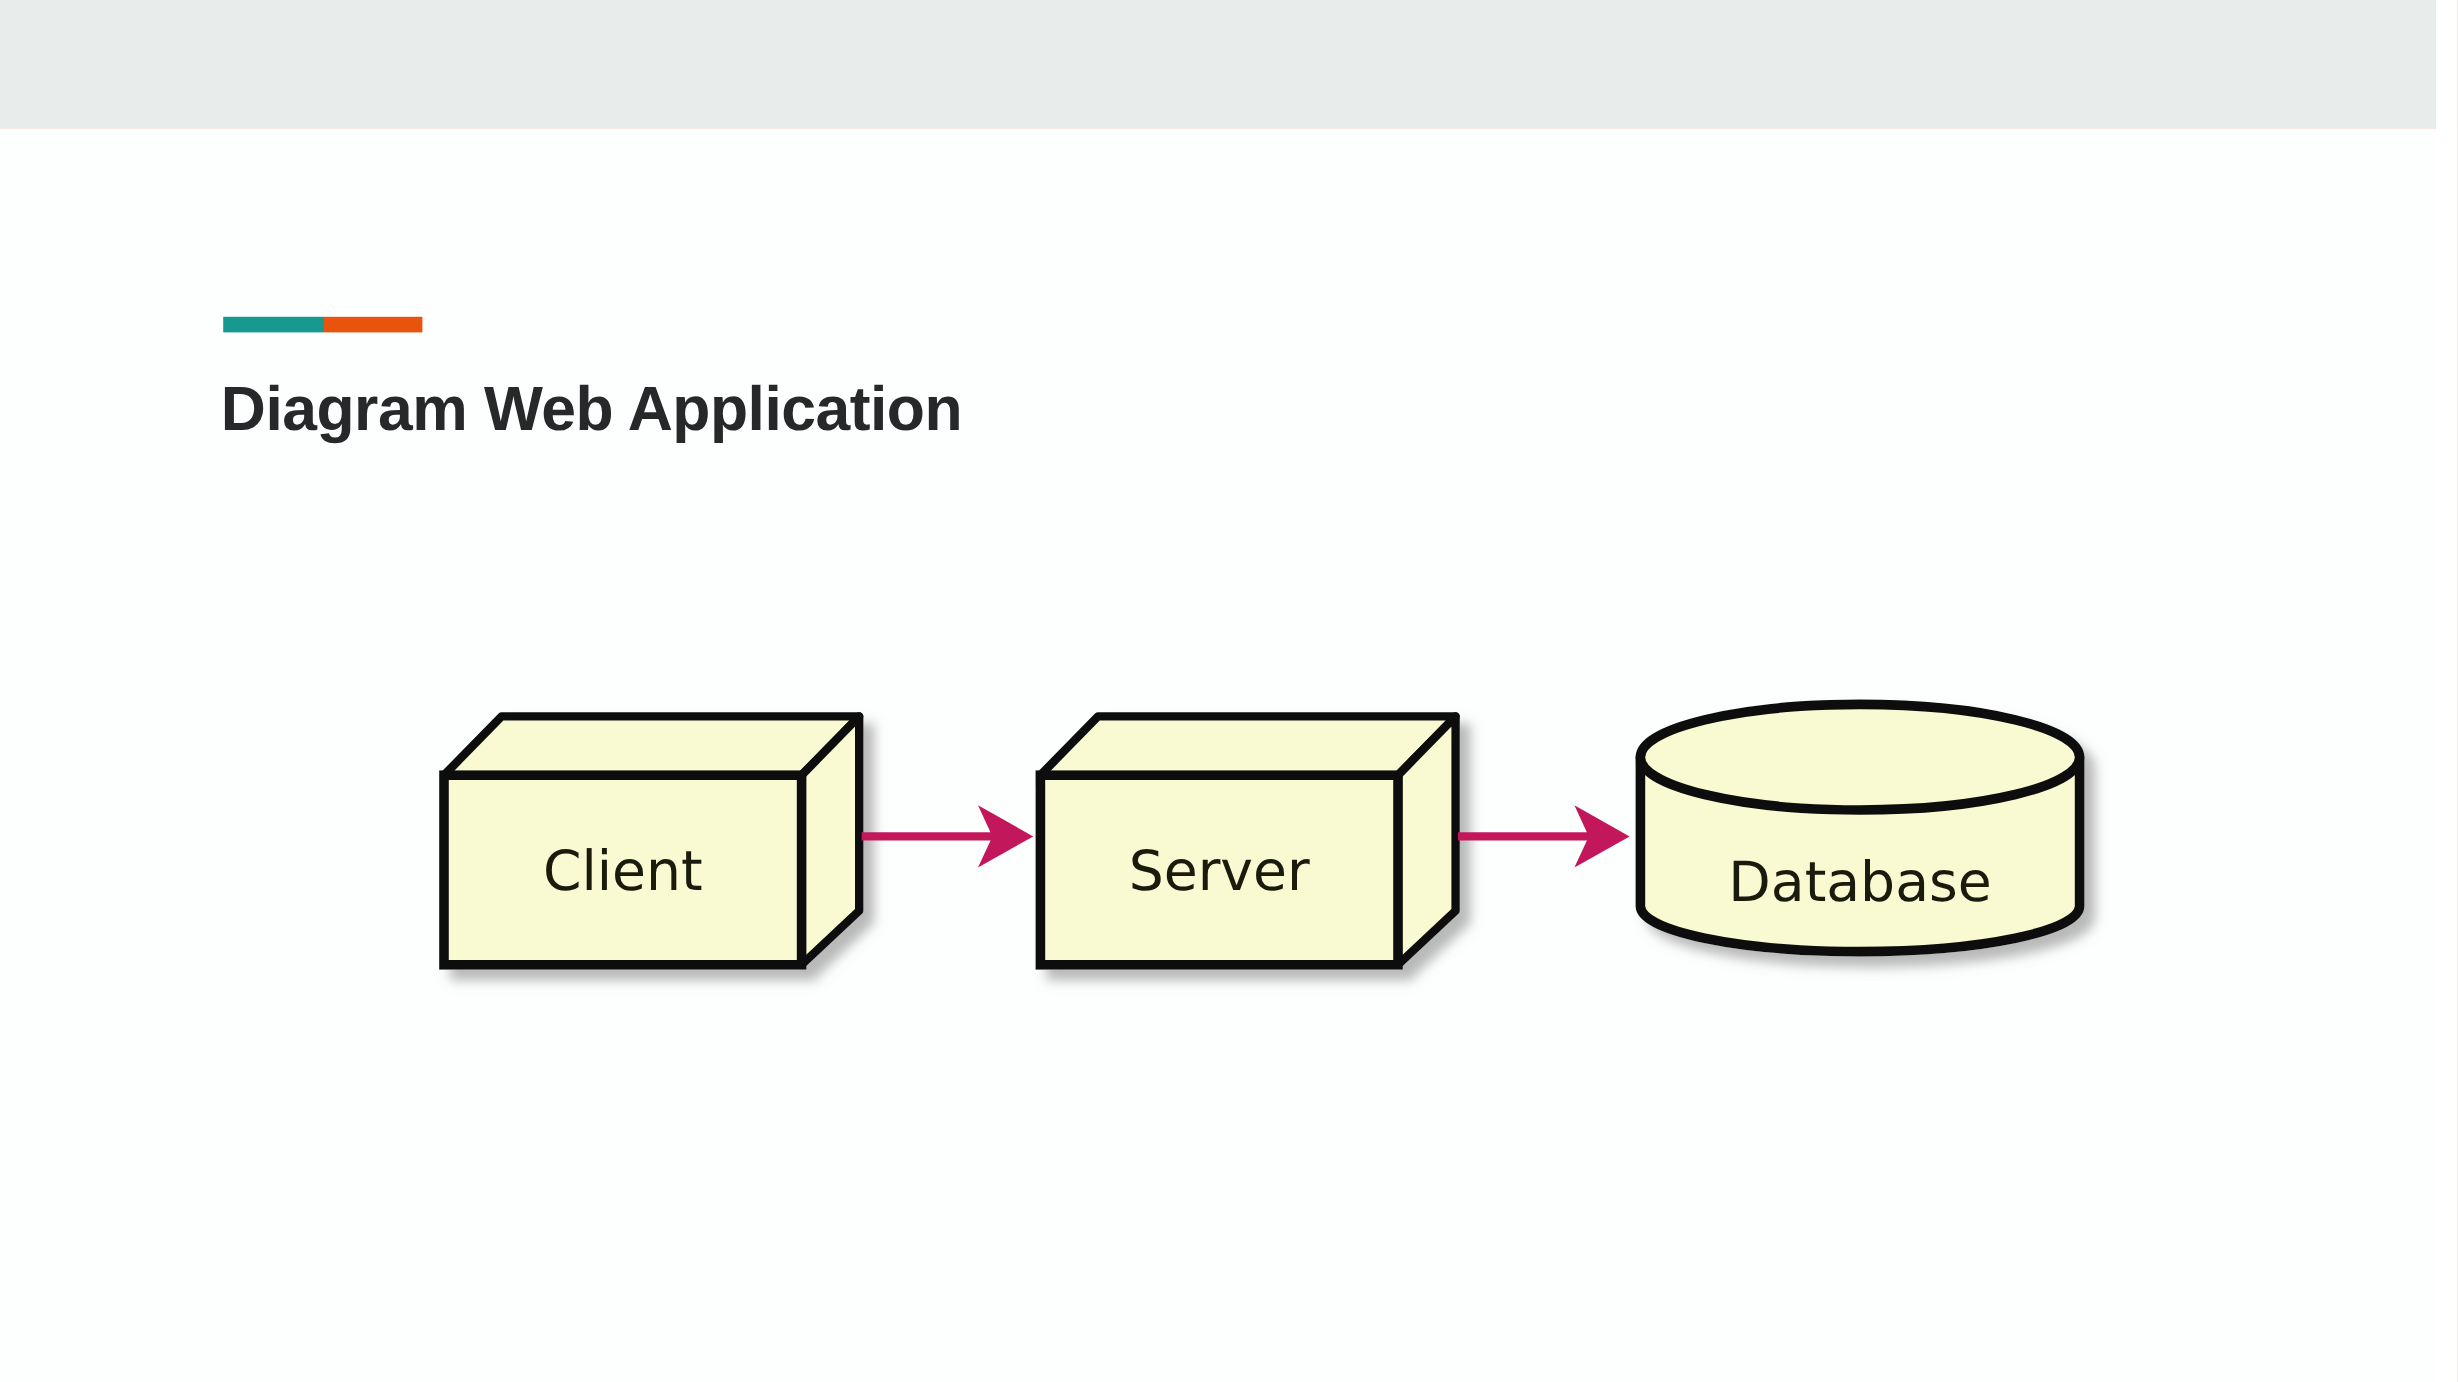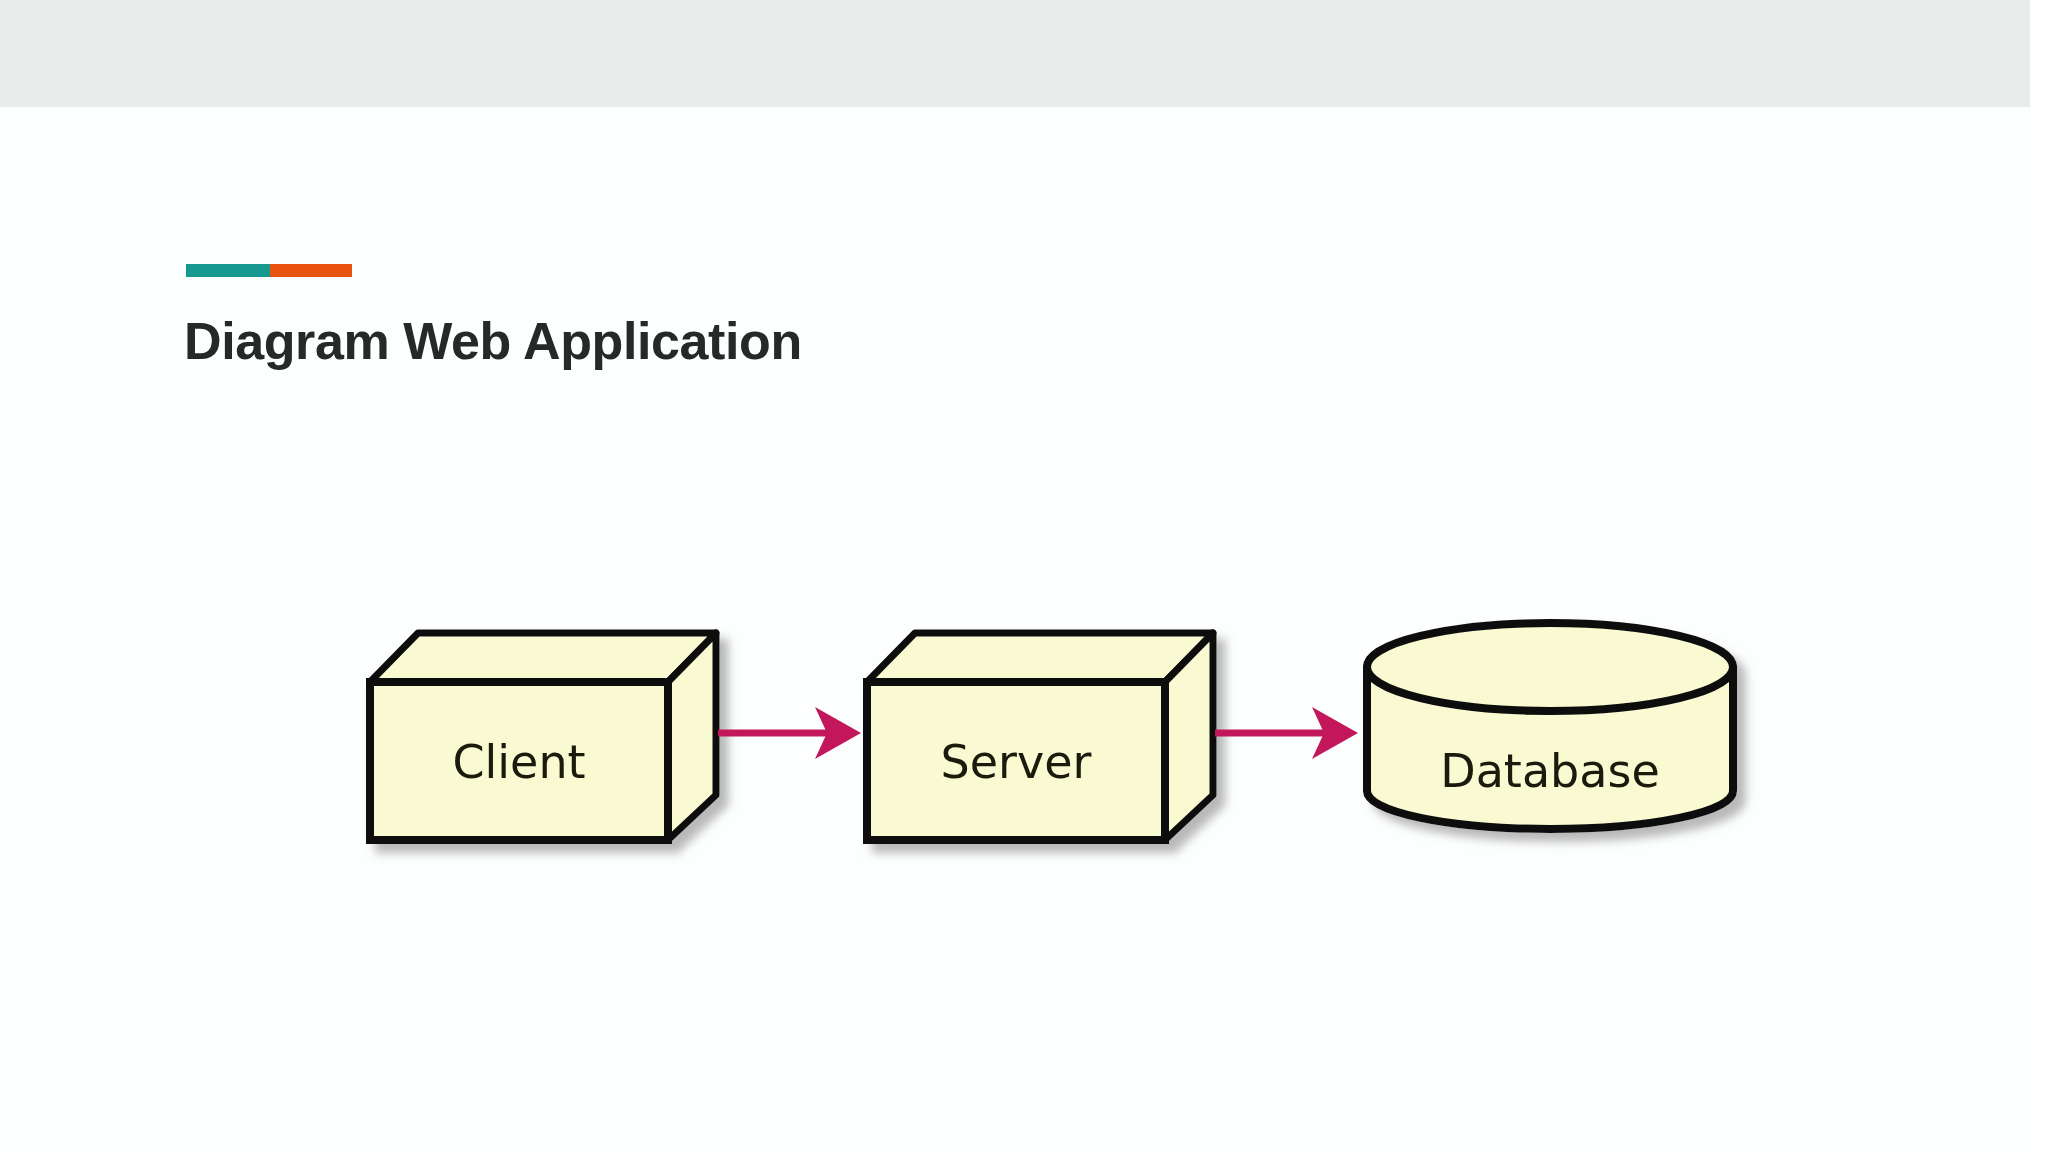--- a/index.html
+++ b/index.html
@@ -87,21 +87,21 @@
     color: #26282a;
     letter-spacing: -0.4px;
     white-space: nowrap;
     line-height: 1.15;
   }
 
   
   #diagram-region {
     position: absolute;
     left: 355px;
-    top: 595px;
+    top: 559px;
     width: 1420px;
     height: 270px;
   }
   #diagram-svg {
     display: block;
     width: 1420px;
     height: 270px;
   }
 
   .node-label {

